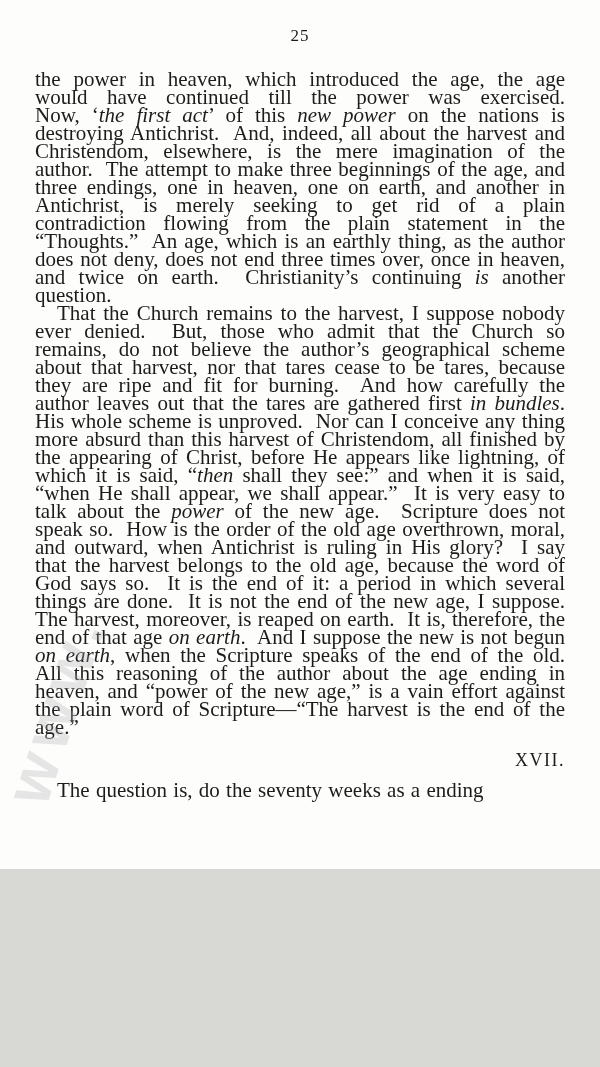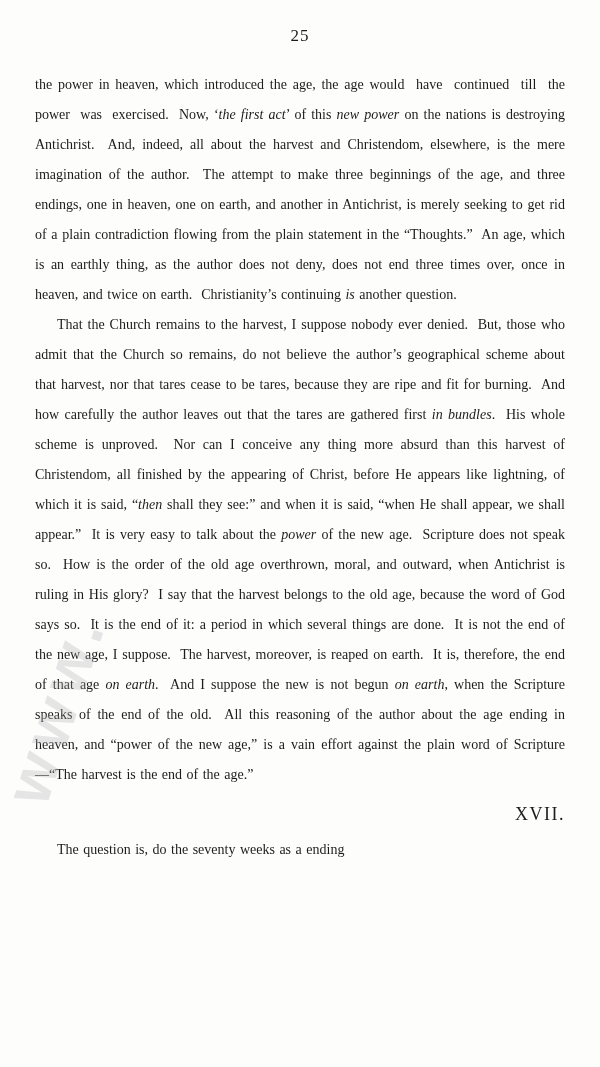--- a/index.html
+++ b/index.html
@@ -3,41 +3,41 @@
 <meta charset="utf-8">
 <style>
   html, body {
     margin: 0;
     padding: 0;
     background: #d8d8d4;
   }
   .page {
     position: relative;
     width: 600px;
-    height: 1067px;
+    height: 869px;
     margin: 0 auto;
     background: #fdfdfc;
     box-sizing: border-box;
     font-family: "Liberation Serif", "DejaVu Serif", serif;
     color: #1c1c1c;
     overflow: hidden;
   }
   .page-number {
     text-align: center;
     padding-top: 26px;
     font-size: 17px;
     letter-spacing: 1px;
   }
   .text-block {
     padding: 24px 35px 0 35px;
   }
   p.para {
     margin: 0;
-    font-size: 14px;
-    line-height: 30px;
+    font-size: 21px;
+    line-height: 18px;
     text-align: justify;
     white-space: pre-wrap;
     word-spacing: 1px;
   }
   p.para.indent {
     text-indent: 22px;
   }
   h3.section-heading {
     margin: 14px 0 10px 0;
     text-align: right;

